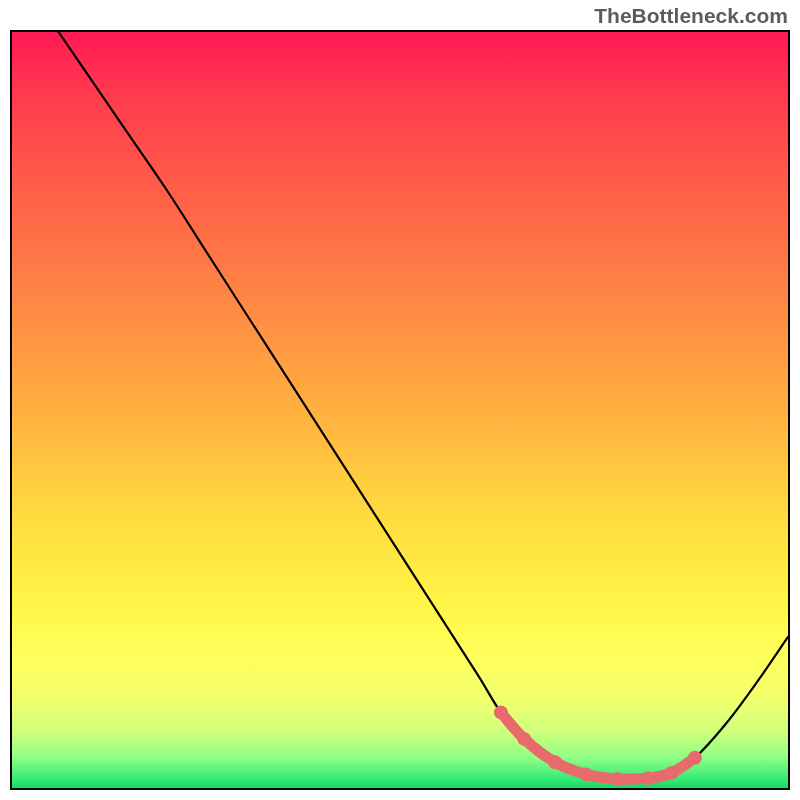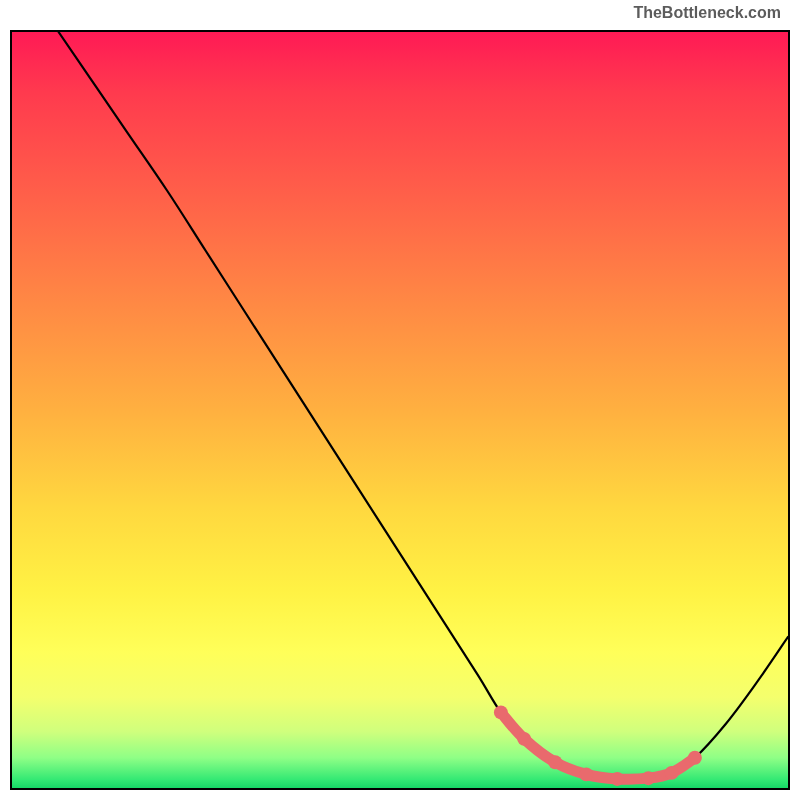--- a/index.html
+++ b/index.html
@@ -11,22 +11,22 @@
     font-family: Arial, Helvetica, sans-serif;
   }
   .container {
     position: relative;
     width: 800px;
     height: 800px;
   }
   .watermark {
     position: absolute;
     top: 4px;
-    right: 19px;
-    font-size: 16px;
+    right: 12px;
+    font-size: 21px;
     font-weight: bold;
     color: #5c5c5c;
     letter-spacing: 0;
     z-index: 5;
   }
   .plot-frame {
     position: absolute;
     left: 10px;
     top: 30px;
     width: 780px;

